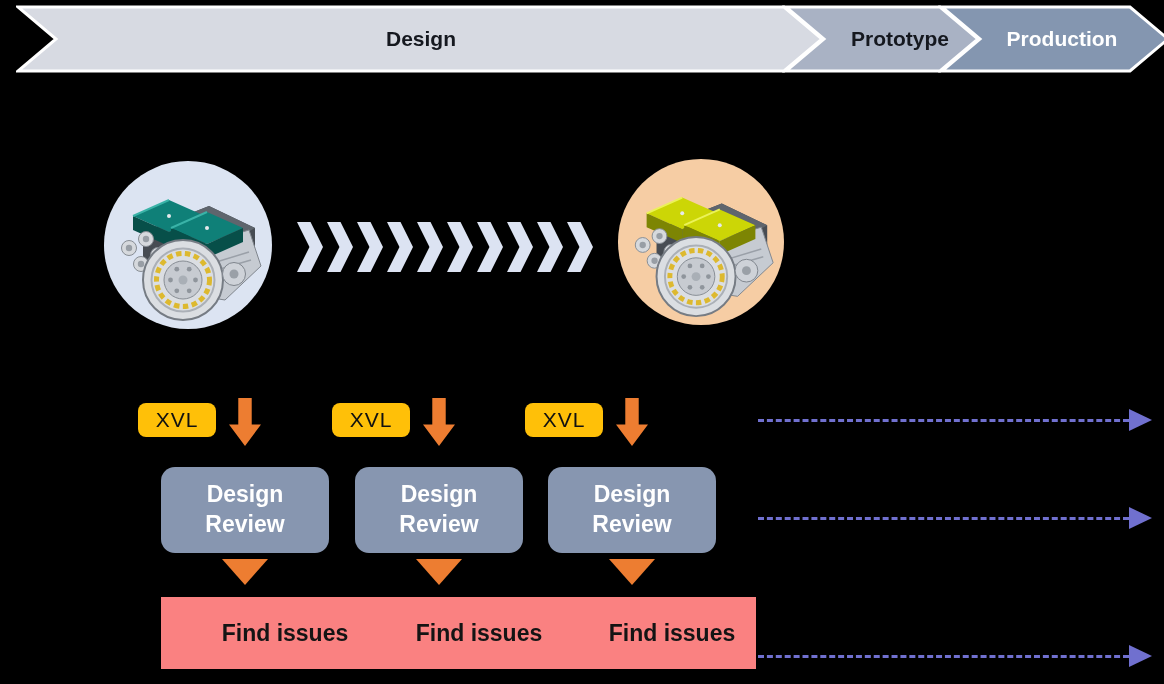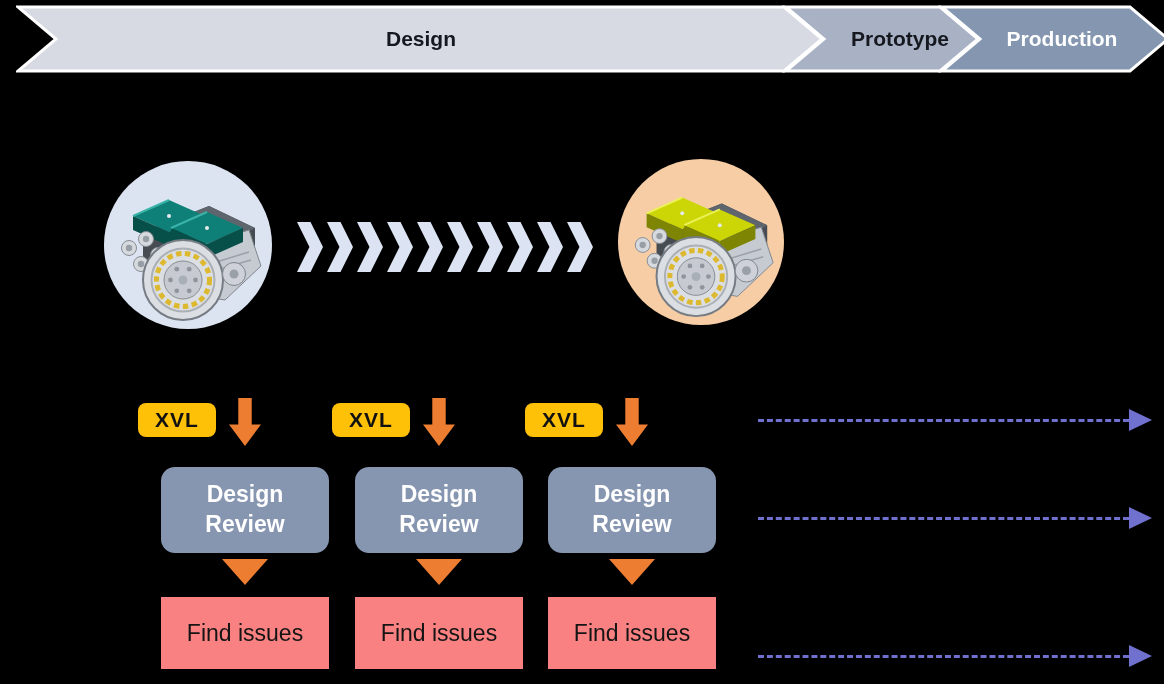--- a/index.html
+++ b/index.html
@@ -28,33 +28,33 @@
   .eng-after{--cover:var(--engine-after-cover);--cover-dark:var(--engine-after-cover-dark);--cover-light:var(--engine-after-cover-light);}
 
   
   .handoff{position:absolute;left:281px;top:222px;height:50px;display:flex;gap:4px;}
   .hand-chev{width:26px;height:50px;background:var(--handoff-chevron);
     clip-path:polygon(0 0,52% 0,100% 50%,52% 100%,0 100%,48% 50%);}
 
   
   .col{position:absolute;top:398px;width:168px;height:286px;}
   .xvl{position:absolute;left:-23px;top:5px;width:78px;height:34px;border-radius:8px;
-    background:var(--xvl-yellow);color:var(--xvl-text);font-weight:bold;font-size:21px;
+    background:var(--xvl-yellow);color:var(--xvl-text);font-weight:normal;font-size:21px;
     display:flex;align-items:center;justify-content:center;letter-spacing:1px;}
   .down-arrow{position:absolute;left:68px;top:0;width:32px;height:48px;background:var(--orange);
     clip-path:polygon(29% 0,71% 0,71% 55%,100% 55%,50% 100%,0 55%,29% 55%);}
   .review{position:absolute;left:0;top:69px;width:168px;height:86px;border-radius:14px;
     background:var(--review-fill);color:var(--review-text);font-weight:bold;font-size:23px;
     display:flex;align-items:center;justify-content:center;text-align:center;
     white-space:pre-line;line-height:1.3;}
   .tri{position:absolute;left:61px;top:161px;width:46px;height:26px;background:var(--orange);
     clip-path:polygon(0 0,100% 0,50% 100%);}
   .issues{position:absolute;left:0;top:199px;width:168px;height:72px;
-    background:var(--issues-fill);color:var(--issues-text);font-weight:normal;font-size:23px;
-    display:flex;align-items:center;justify-content:center;}
+    background:var(--issues-fill);color:var(--issues-text);font-weight:bold;font-size:23px;
+    display:flex;align-items:center;justify-content:center;padding-left:40px;}
 
   
   .darrow{position:absolute;left:742px;width:394px;height:24px;display:flex;align-items:center;}
   .dline{flex:1;height:0;border-top:3.5px dashed var(--dashed);}
   .dhead{width:0;height:0;border-left:23px solid var(--dashed);
     border-top:11px solid transparent;border-bottom:11px solid transparent;}
 
   .defs-holder{position:absolute;width:0;height:0;overflow:hidden;}
 </style>
 </head>

